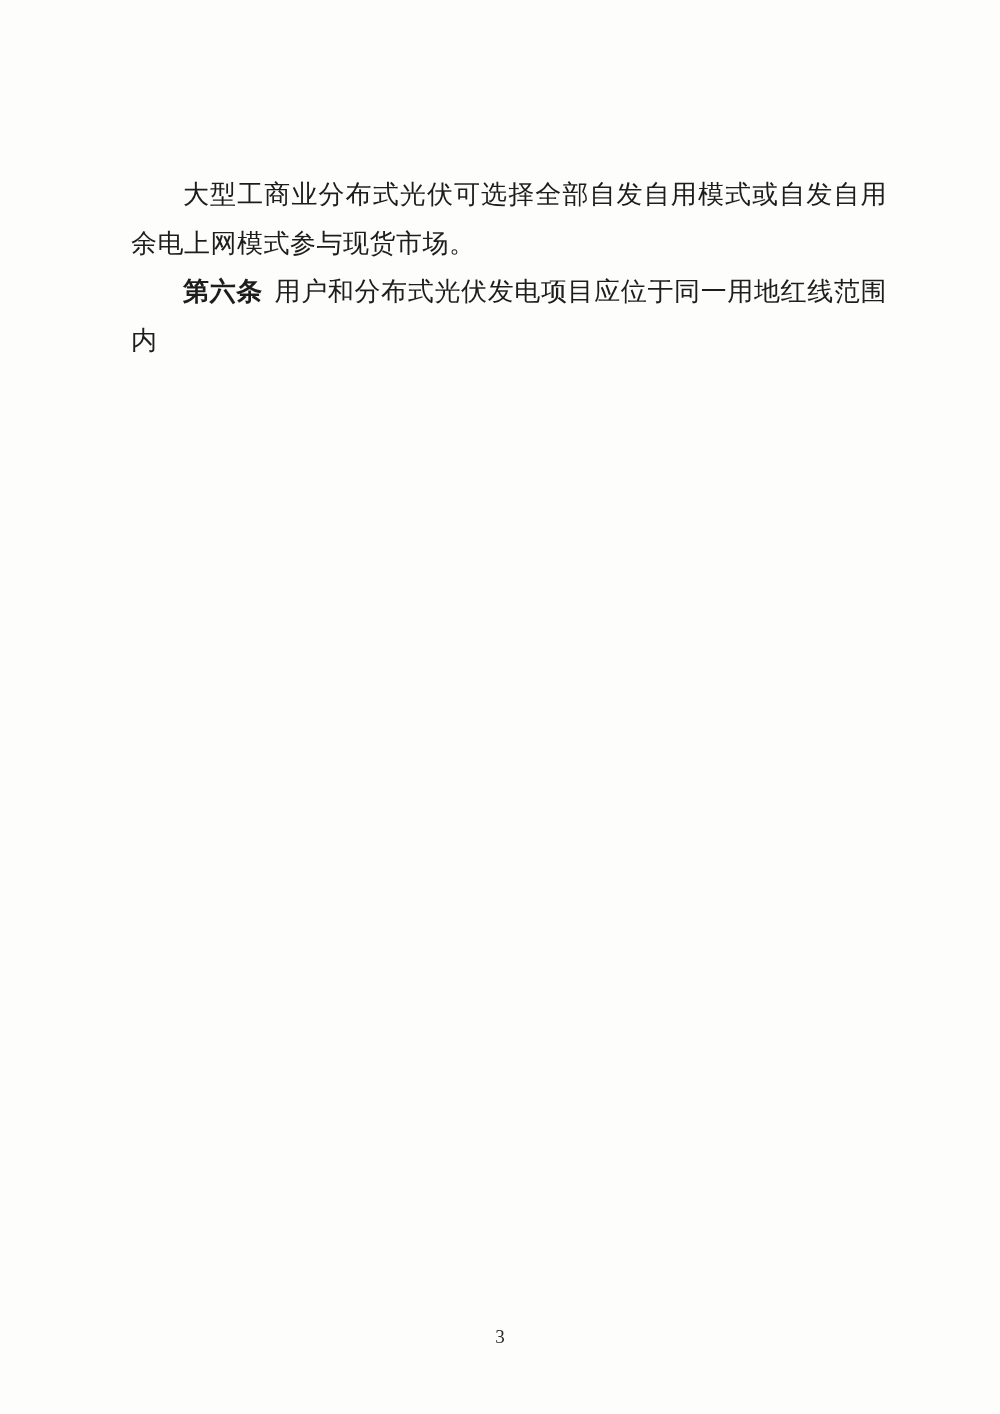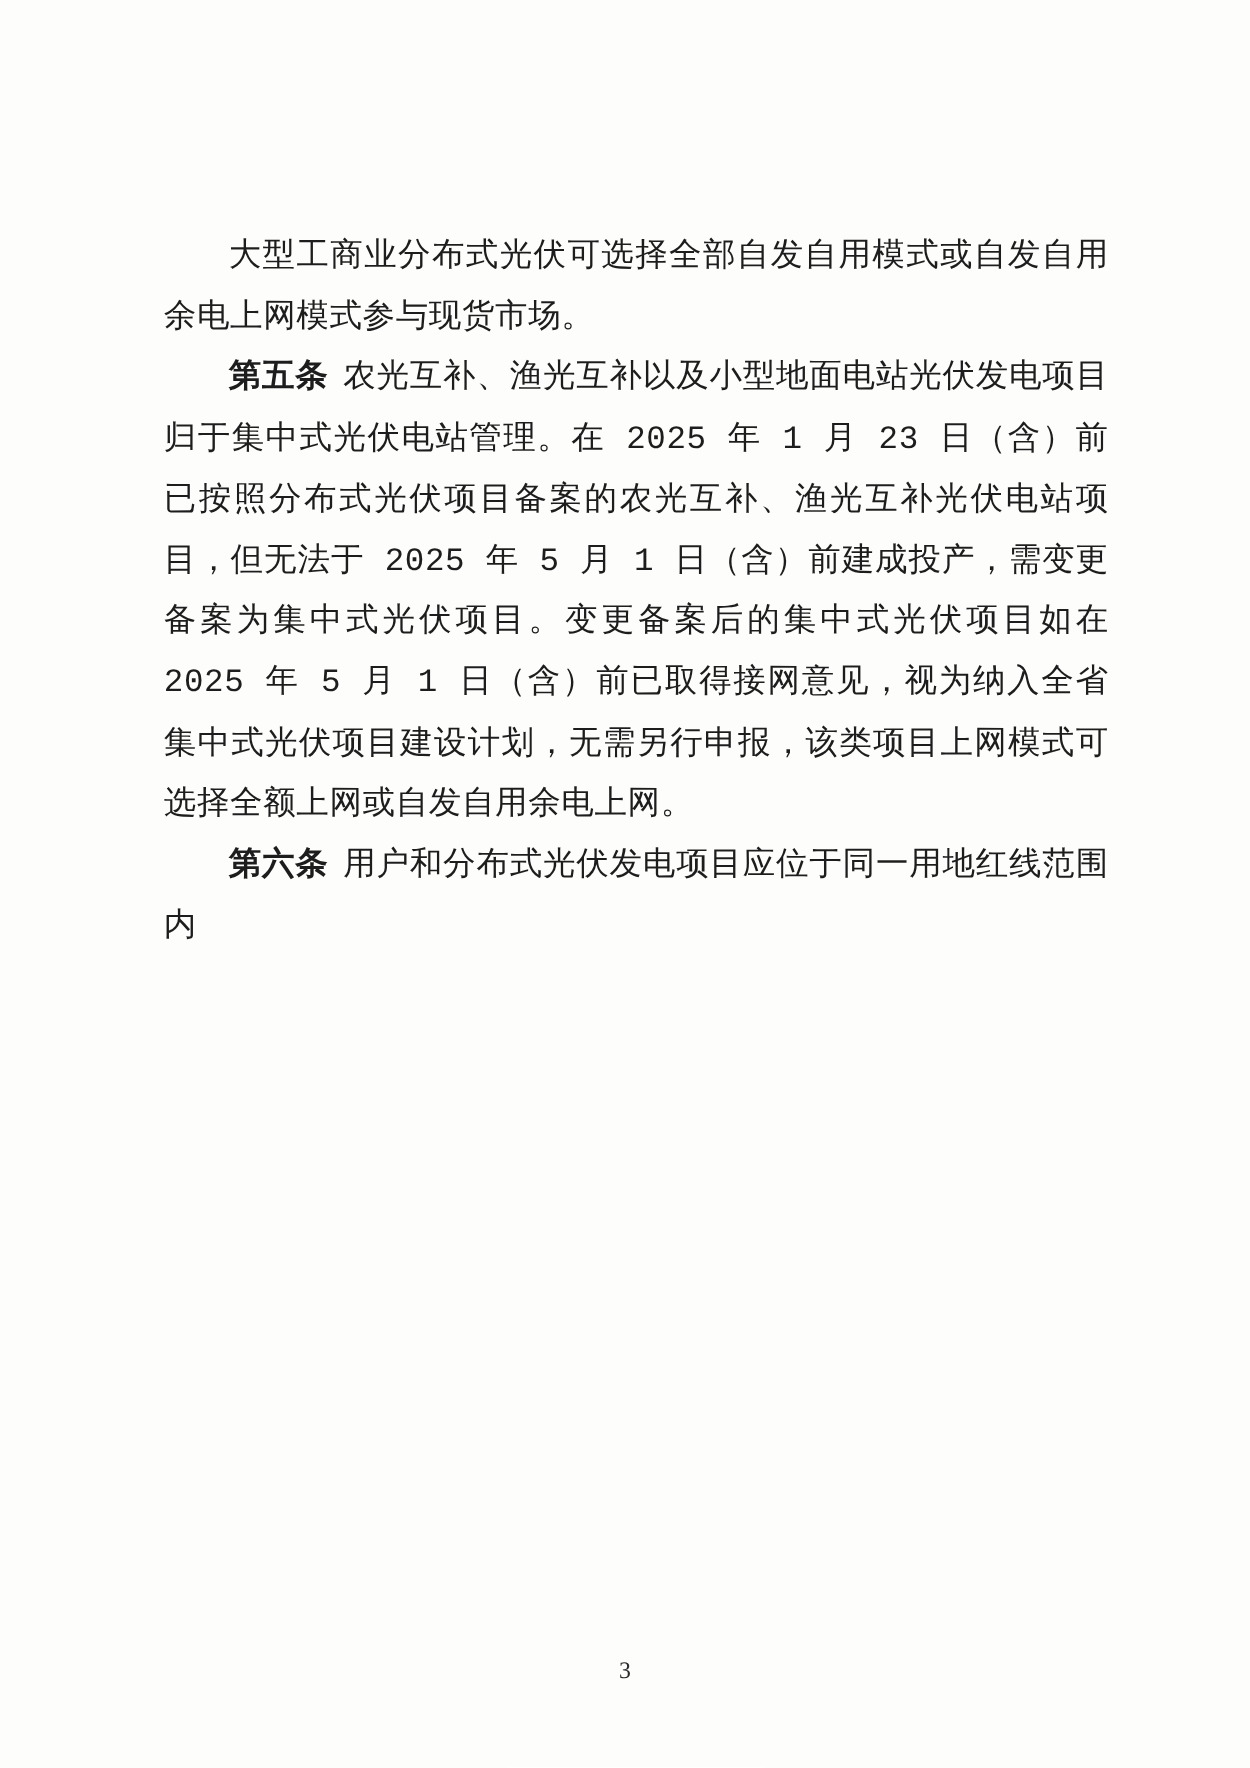--- a/index.html
+++ b/index.html
@@ -15,27 +15,26 @@
     width: 1000px;
     height: 1414px;
     background: #fdfdfc;
     overflow: hidden;
     font-family: "Liberation Serif", "DejaVu Serif", serif;
     color: #1d1d1d;
   }
   .body-text {
     position: absolute;
     left: 131px;
-    top: 181px;
+    top: 171px;
     width: 756px;
     font-size: 26px;
     line-height: 48.7px;
     text-align: justify;
     letter-spacing: 0.5px;
-    font-family: Liberation Mono, monospace;
   }
   .para {
     margin: 0;
     padding: 0;
     text-indent: 2em;
   }
   .lead {
     font-weight: bold;
   }
   .lead:not(:empty) {
@@ -53,21 +52,20 @@
 </style>
 </head>
 <body>
 
 <div class="page">
   <main class="body-text">
 
     <p class="para"><span class="lead"></span><span>大型工商业分布式光伏可选择全部自发自用模式或自发自用余电上网模式参与现货市场。</span></p>
 
 
-    <p class="para"><span class="lead">第五条</span><span>农光互补、渔光互补以及小型地面电站光伏发电项目归于集中式光伏电站管理。在 2025 年 1 月 23 日（含）前已按照分布式光伏项目备案的农光互补、渔光互补光伏电站项目，但无法于 2025 年 5 月 1 日（含）前建成投产，需变更备案为集中式光伏项目。变更备案后的集中式光伏项目如在 2025 年 5 月 1 日（含）前已取得接网意见，视为纳入全省集中式光伏项目建设计划，无需另行申报，该类项目上网模式可选择全额上网或自发自用余电上网。</span></p>
 
 
 
     <p class="para"><span class="lead">第六条</span><span>用户和分布式光伏发电项目应位于同一用地红线范围内</span></p>
 
   </main>
 
   <footer class="page-footer">
     <span>3</span>
   </footer>

